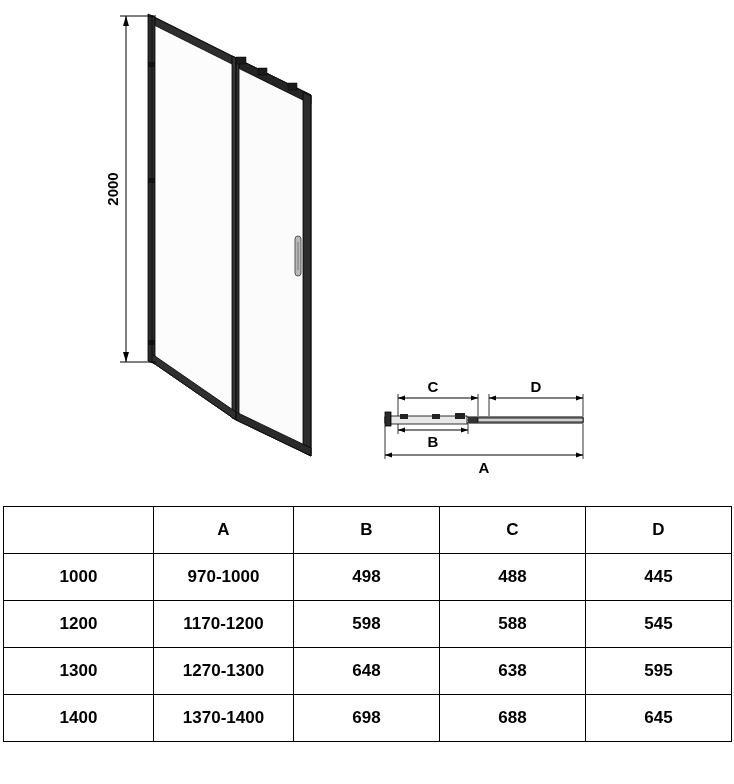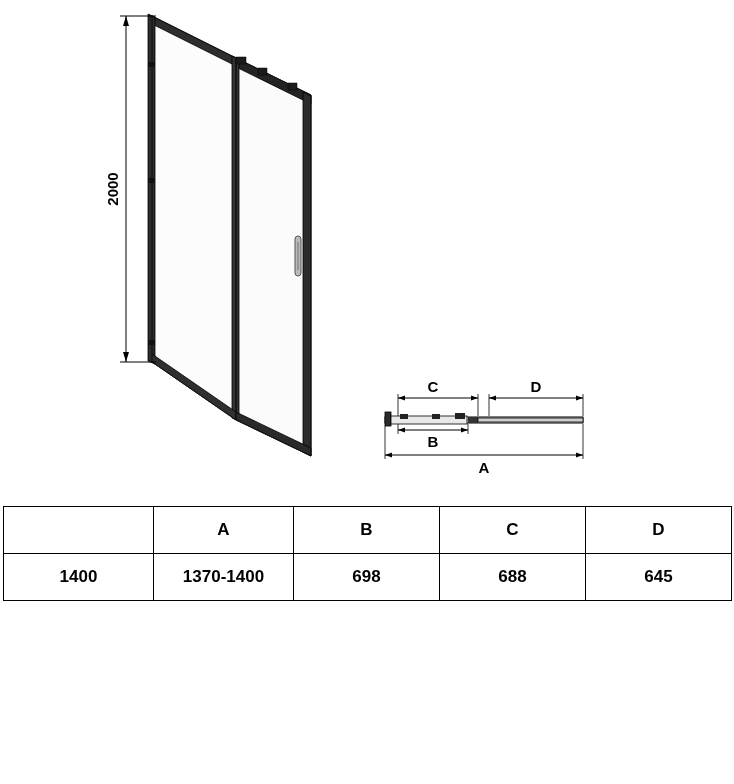--- a/index.html
+++ b/index.html
@@ -167,20 +167,41 @@
       <tr>
         <th class="empty-cell"></th>
         <th>A</th>
         <th>B</th>
         <th>C</th>
         <th>D</th>
       </tr>
     </thead>
     <tbody>
       <tr>
+        <td>1000</td>
+        <td>970-1000</td>
+        <td>498</td>
+        <td>488</td>
+        <td>445</td>
+      </tr>
+      <tr>
+        <td>1200</td>
+        <td>1170-1200</td>
+        <td>598</td>
+        <td>588</td>
+        <td>545</td>
+      </tr>
+      <tr>
+        <td>1300</td>
+        <td>1270-1300</td>
+        <td>648</td>
+        <td>638</td>
+        <td>595</td>
+      </tr>
+      <tr>
         <td>1400</td>
         <td>1370-1400</td>
         <td>698</td>
         <td>688</td>
         <td>645</td>
       </tr>
     </tbody>
   </table>
 
 </div>

